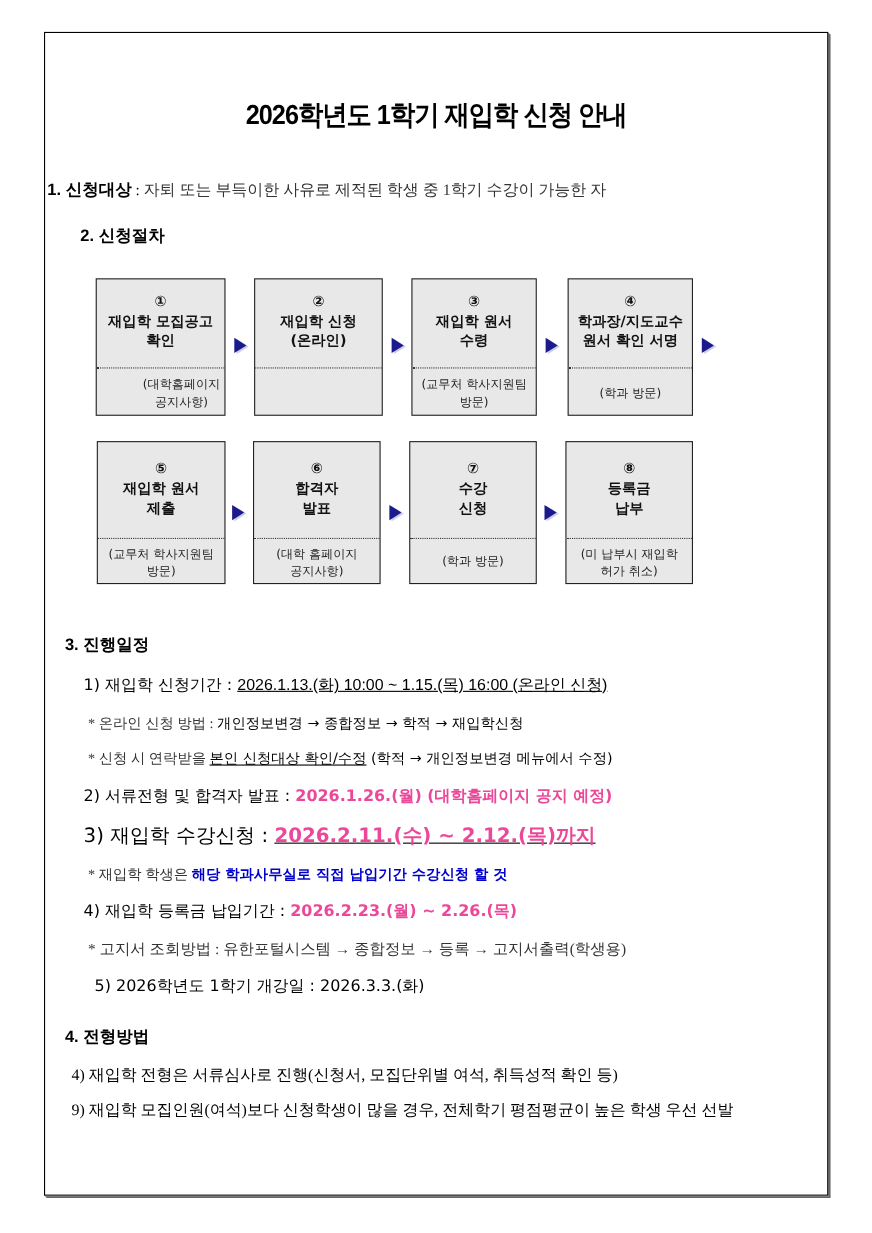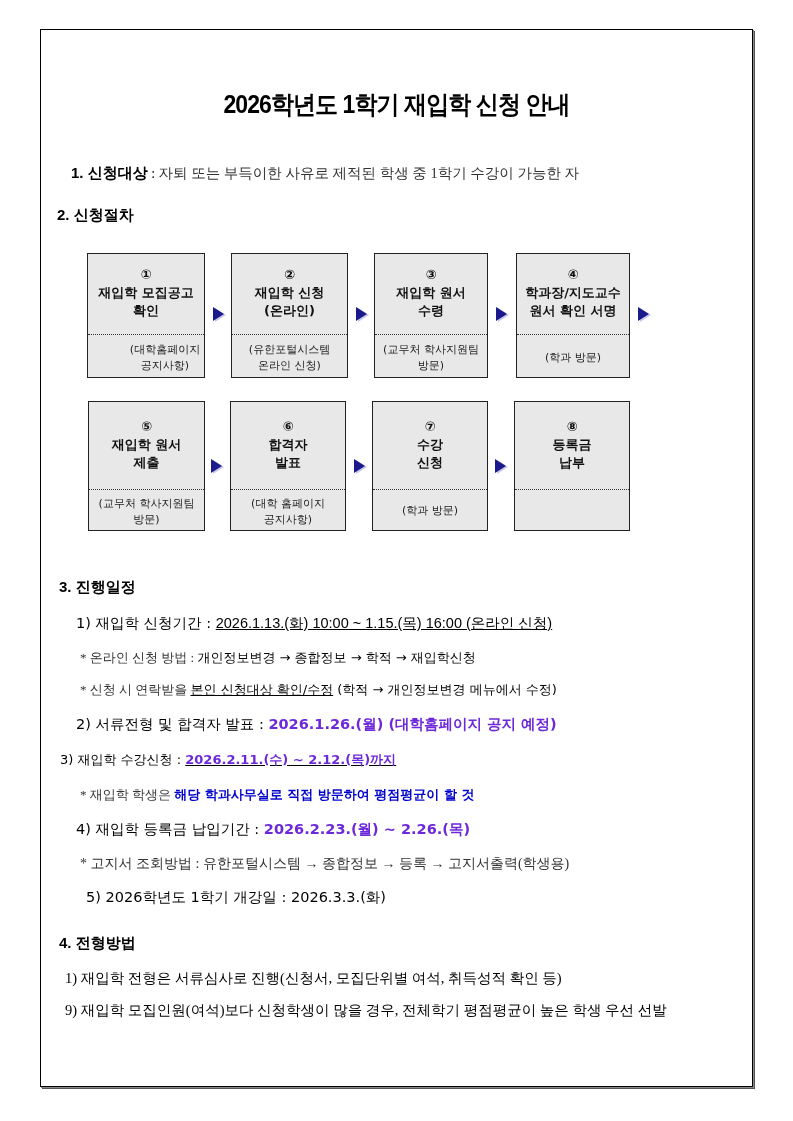--- a/index.html
+++ b/index.html
@@ -4,41 +4,41 @@
 <style>
   html, body { margin:0; padding:0; background:#ffffff; }
   body { width:793px; height:1121px; position:relative; font-family:"DejaVu Sans", sans-serif; color:#000; overflow:hidden; }
   .frame { position:absolute; left:40px; top:29px; width:713px; height:1058px; border:1px solid #000; box-shadow:1px 1px 0 #888, 2px 2px 0 #555; box-sizing:border-box; }
   .title { position:absolute; left:0; width:793px; top:88px; text-align:center; font-family:"Liberation Sans", sans-serif; font-weight:bold; font-size:25px; letter-spacing:-1px; transform:scaleX(0.92); }
   .t { position:absolute; white-space:nowrap; font-size:14px; line-height:18px; }
   .serif { font-family:"Liberation Serif", serif; }
   .b { font-weight:normal; }
   .sec { font-family:"Liberation Sans", sans-serif; font-weight:bold; font-size:15px; }
   .light { color:#333; }
-  .red { color:#6d28d9; font-weight:bold; }
+  .red { color:#ec4899; font-weight:bold; }
   .blue { color:#0000cc; font-weight:bold; }
   .u { text-decoration:underline; }
   .box { position:absolute; background:#e8e8e8; border:1px solid #222; box-sizing:border-box; text-align:center; font-family:"DejaVu Sans", sans-serif; }
   .box .top { position:absolute; left:0; right:0; top:12px; font-weight:bold; font-size:13px; line-height:18px; color:#111; }
   .box .sep { position:absolute; left:0; right:0; border-top:1px dotted #333; }
   .box .bot { position:absolute; left:0; right:0; font-size:11px; line-height:16px; color:#222; }
   .arrow { position:absolute; width:0; height:0; border-top:7px solid transparent; border-bottom:7px solid transparent; border-left:11px solid #1a1a8c; filter:drop-shadow(2px 1px 0 #c8c8e8); }
 </style>
 </head>
 <body>
 
 <div class="frame"></div>
 
 <div class="title">2026학년도 1학기 재입학 신청 안내</div>
 
-<div class="t" style="left:71px; top:164px;">
+<div class="t" style="left:43px; top:164px;">
   <span class="sec">1. 신청대상</span><span class="serif"> : </span><span class="serif light" style="font-size:14.5px;">자퇴 또는 부득이한 사유로 제적된 학생 중 1학기 수강이 가능한 자</span>
 </div>
 
-<div class="t sec" style="left:57px; top:206px;">2. 신청절차</div>
+<div class="t sec" style="left:73px; top:206px;">2. 신청절차</div>
 
 <div class="box" style="left:87px; top:253px; width:118px; height:125px;">
   <div class="top">
       <div>①</div>
       <div>재입학 모집공고</div>
       <div>확인</div>
     </div>
   <div class="sep" style="top:80px;"></div>
   <div class="bot" style="top:88px;margin-left:38px;">
       <div>(대학홈페이지</div>
@@ -47,24 +47,20 @@
 </div>
 <div class="arrow" style="left:213px; top:307px;"></div>
 
 <div class="box" style="left:231px; top:253px; width:117px; height:125px;">
   <div class="top">
       <div>②</div>
       <div>재입학 신청</div>
       <div>(온라인)</div>
     </div>
   <div class="sep" style="top:80px;"></div>
-  <div class="bot" style="top:88px;">
-      <div>(유한포털시스템</div>
-      <div>온라인 신청)</div>
-    </div>
 </div>
 <div class="arrow" style="left:356px; top:307px;"></div>
 
 <div class="box" style="left:374px; top:253px; width:114px; height:125px;">
   <div class="top">
       <div>③</div>
       <div>재입학 원서</div>
       <div>수령</div>
     </div>
   <div class="sep" style="top:80px;"></div>
@@ -129,46 +125,50 @@
 </div>
 <div class="arrow" style="left:495px; top:459px;"></div>
 
 <div class="box" style="left:514px; top:401px; width:116px; height:130px;">
   <div class="top" style="top:16px;">
       <div>⑧</div>
       <div>등록금</div>
       <div>납부</div>
     </div>
   <div class="sep" style="top:87px;"></div>
+  <div class="bot" style="top:94px;">
+      <div>(미 납부시 재입학</div>
+      <div>허가 취소)</div>
+    </div>
 </div>
 
 <div class="t sec" style="left:59px; top:578px;">3. 진행일정</div>
 
 <div class="t" style="left:76px; top:614px; font-size:14.5px;">
   <span class="b">1) 재입학 신청기간 : </span><span class="b u" style="font-family:'Liberation Sans',sans-serif;">2026.1.13.(화) 10:00 ~ 1.15.(목) 16:00 (온라인 신청)</span>
 </div>
 <div class="t" style="left:80px; top:649px; font-size:13px;">
   <span class="serif light">* 온라인 신청 방법 : </span><span class="b">개인정보변경 → 종합정보 → 학적 → 재입학신청</span>
 </div>
 <div class="t" style="left:80px; top:681px; font-size:13px;">
   <span class="serif light">* 신청 시 연락받을 </span><span class="b u">본인 신청대상 확인/수정</span><span class="b"> (학적 → 개인정보변경 메뉴에서 수정)</span>
 </div>
 
 <div class="t" style="left:76px; top:715px; font-size:14.5px;">
   <span class="b">2) 서류전형 및 합격자 발표 : </span><span class="red">2026.1.26.(월) (대학홈페이지 공지 예정)</span>
 </div>
-<div class="t" style="left:60px; top:751px; font-size:13px;">
+<div class="t" style="left:76px; top:751px; font-size:18px;">
   <span class="b">3) 재입학 수강신청 : </span><span class="red" style="text-decoration:underline; text-decoration-color:#000;">2026.2.11.(수) ~ 2.12.(목)까지</span>
 </div>
 <div class="t" style="left:80px; top:786px; font-size:13px;">
-  <span class="serif light">* 재입학 학생은 </span><span class="blue">해당 학과사무실로 직접 방문하여 평점평균이 할 것</span>
+  <span class="serif light">* 재입학 학생은 </span><span class="blue">해당 학과사무실로 직접 납입기간 수강신청 할 것</span>
 </div>
 <div class="t" style="left:76px; top:820px; font-size:14.5px;">
   <span class="b">4) 재입학 등록금 납입기간 : </span><span class="red">2026.2.23.(월) ~ 2.26.(목)</span>
 </div>
 <div class="t serif light" style="left:80px; top:855px; font-size:14px;">* 고지서 조회방법 : 유한포털시스템 → 종합정보 → 등록 → 고지서출력(학생용)</div>
 <div class="t" style="left:76px; top:888px; font-size:14.5px;margin-left:10px;">
   <span class="b">5) 2026학년도 1학기 개강일 : </span><span class="b">2026.3.3.(화)</span>
 </div>
 
 <div class="t sec" style="left:59px; top:934px;">4. 전형방법</div>
-<div class="t serif" style="left:65px; top:969px; font-size:14.5px;">1) 재입학 전형은 서류심사로 진행(신청서, 모집단위별 여석, 취득성적 확인 등)</div>
+<div class="t serif" style="left:65px; top:969px; font-size:14.5px;">4) 재입학 전형은 서류심사로 진행(신청서, 모집단위별 여석, 취득성적 확인 등)</div>
 <div class="t serif" style="left:65px; top:1001px; font-size:14.5px;">9) 재입학 모집인원(여석)보다 신청학생이 많을 경우, 전체학기 평점평균이 높은 학생 우선 선발</div>
 
 </body></html>

